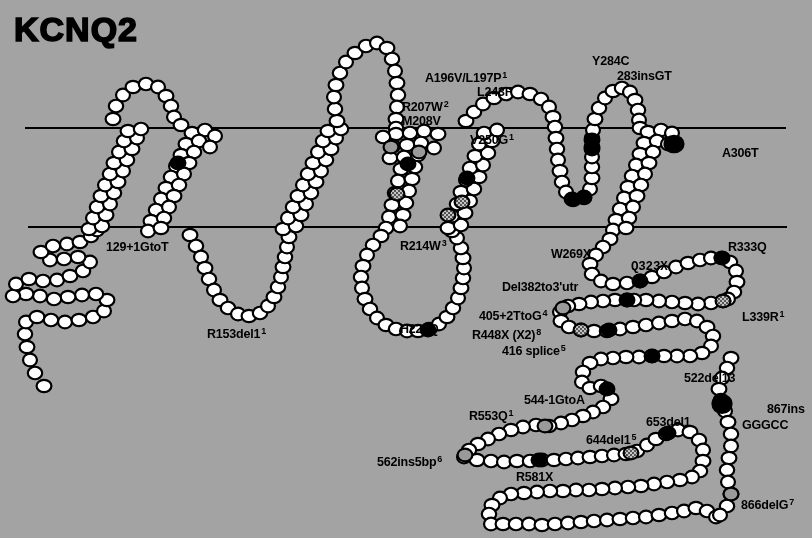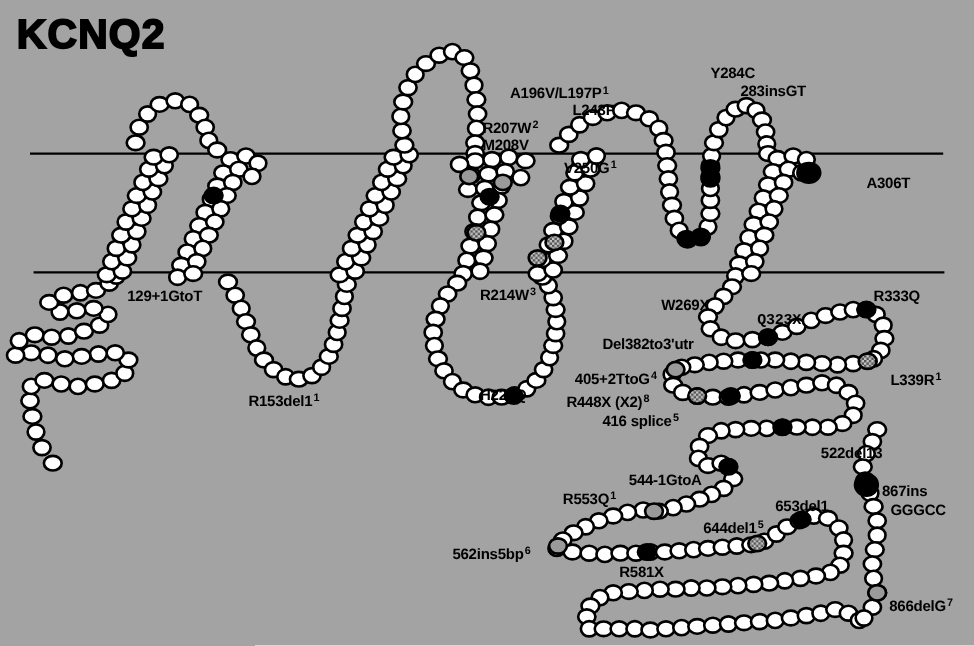--- a/index.html
+++ b/index.html
@@ -538,17 +538,17 @@
       <div class="mlabel" style="left: 472px; top: 329px;">R448X (X2)<span class="sup">8</span></div>
       <div class="mlabel" style="left: 502px; top: 345px;">416 splice<span class="sup">5</span></div>
       <div class="mlabel" style="left: 742px; top: 311px;">L339R<span class="sup">1</span></div>
       <div class="mlabel" style="left: 637px; top: 372px; margin-left: 47px;">522del13</div>
       <div class="mlabel" style="left: 524px; top: 394px;">544-1GtoA</div>
       <div class="mlabel" style="left: 469px; top: 410px;">R553Q<span class="sup">1</span></div>
       <div class="mlabel" style="left: 377px; top: 456px;">562ins5bp<span class="sup">6</span></div>
       <div class="mlabel" style="left: 516px; top: 471px;">R581X</div>
       <div class="mlabel" style="left: 586px; top: 434px;">644del1<span class="sup">5</span></div>
       <div class="mlabel" style="left: 646px; top: 416px;">653del1</div>
-      <div class="mlabel" style="left: 735px; top: 403px;">867ins</div>
+      <div class="mlabel" style="left: 767px; top: 403px;">867ins</div>
       <div class="mlabel" style="left: 742px; top: 419px;">GGGCC</div>
       <div class="mlabel" style="left: 741px; top: 499px;">866delG<span class="sup">7</span></div>
     </div>
 </div>
 
 </body></html>

